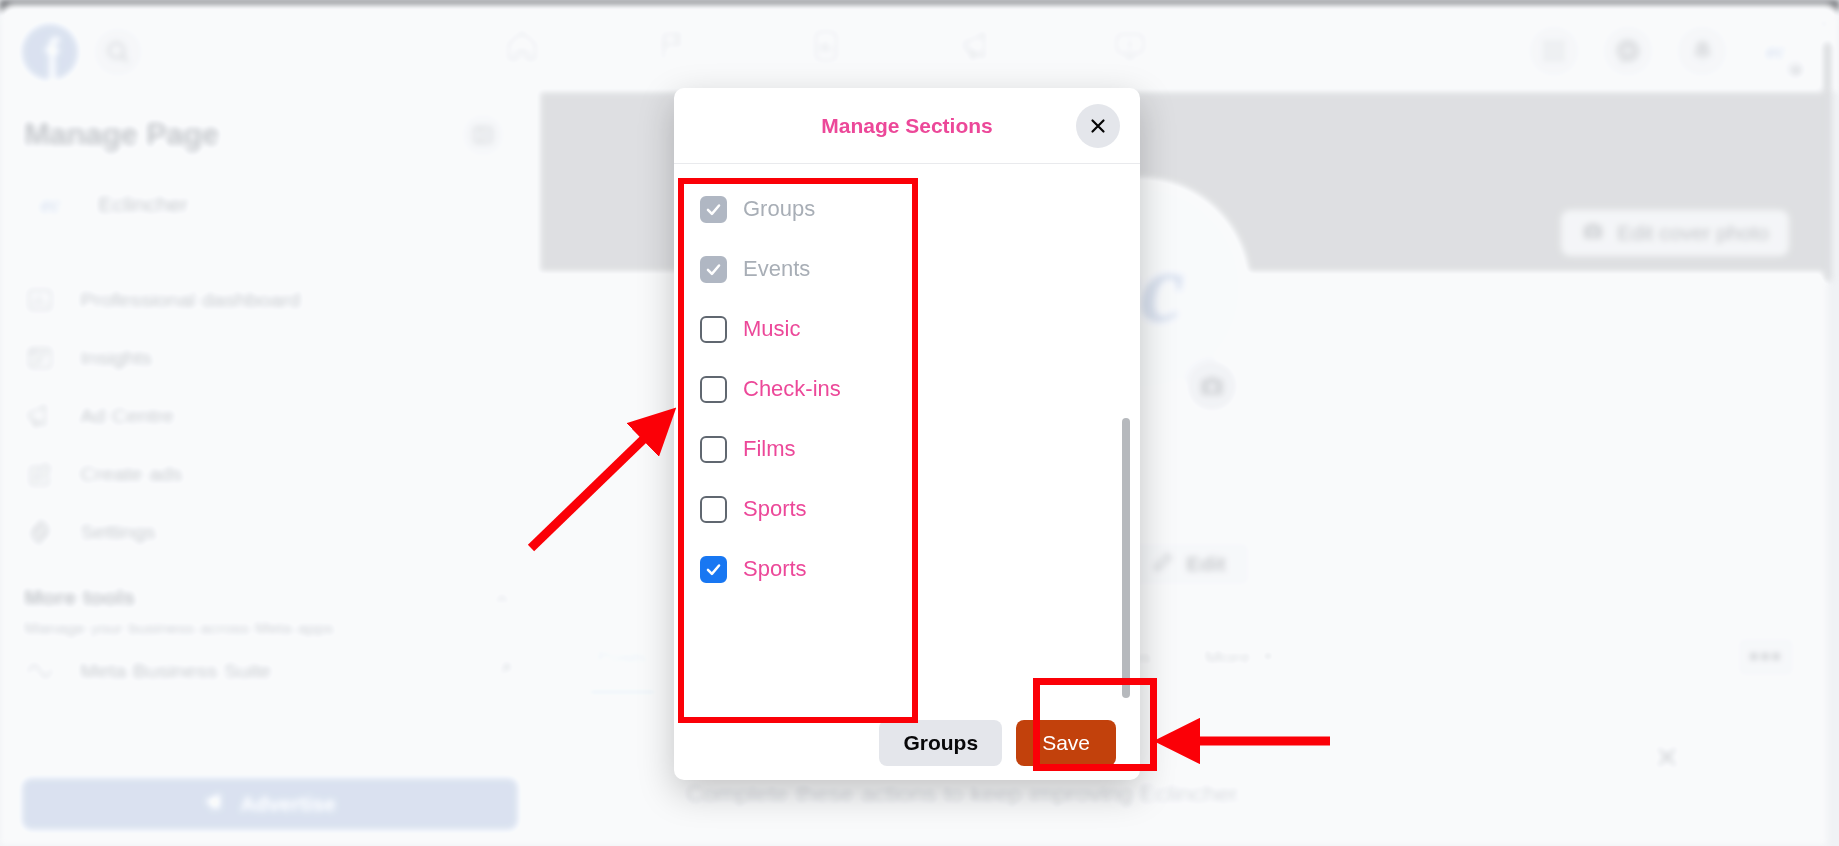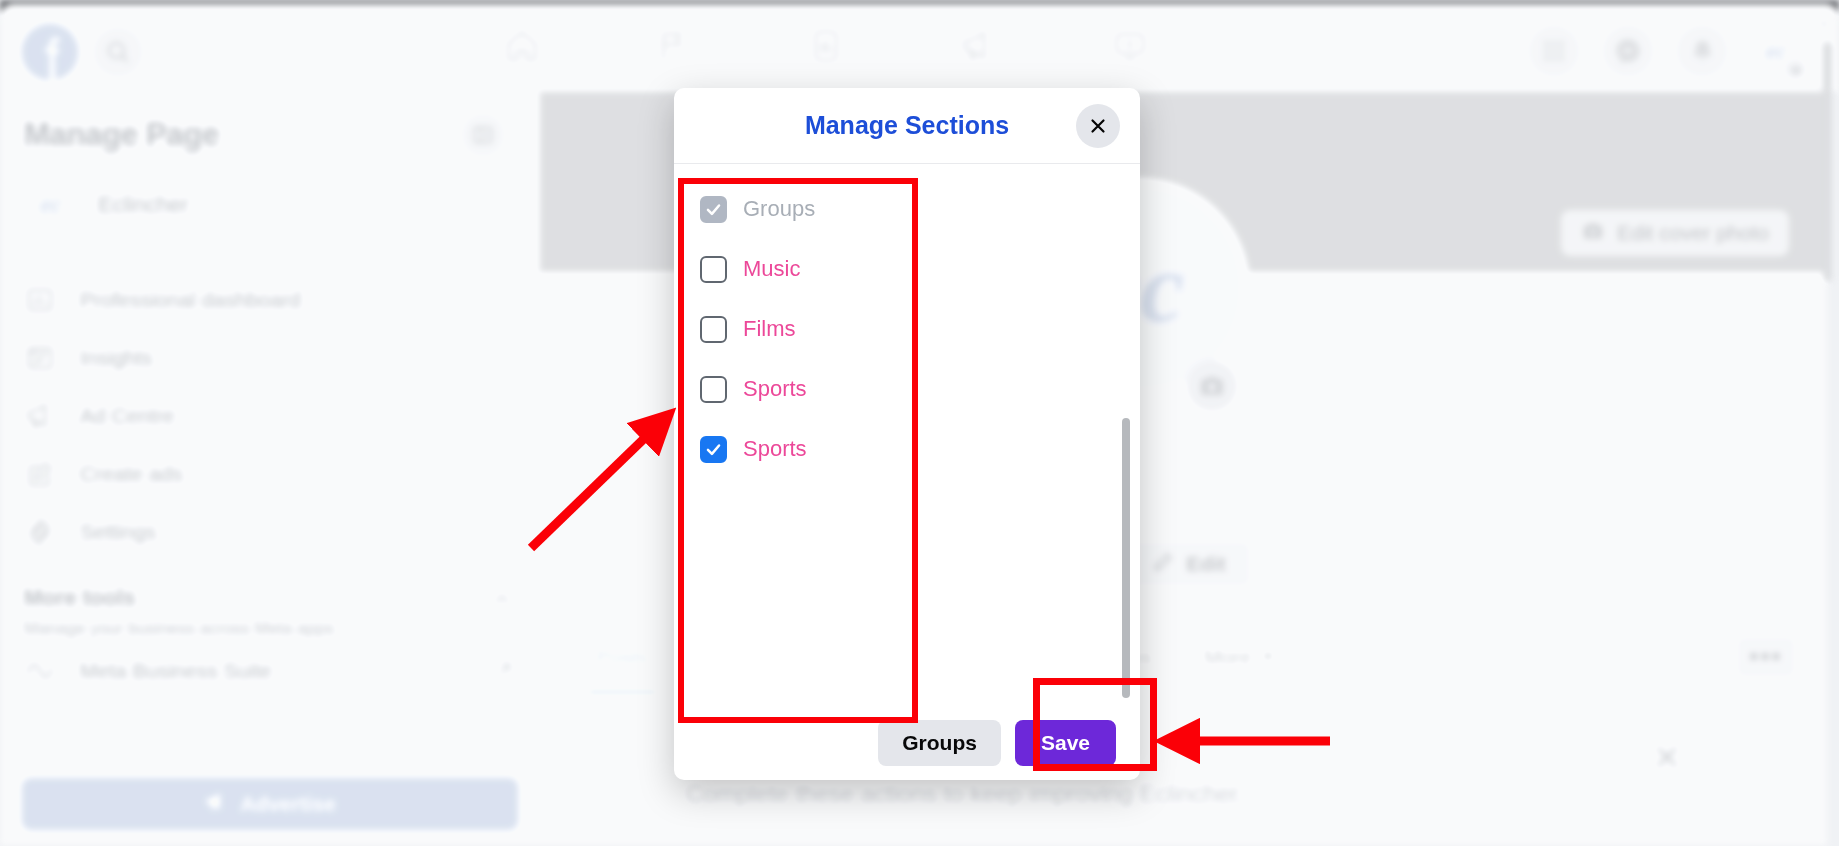--- a/index.html
+++ b/index.html
@@ -241,21 +241,21 @@
     background: #ffffff;
     border-radius: 10px;
     box-shadow: 0 12px 36px rgba(0,0,0,0.22);
     overflow: hidden;
   }
   .modal-header {
     position: relative; height: 76px;
     display: flex; align-items: center; justify-content: center;
     border-bottom: 1px solid #e9eaed;
   }
-  .modal-title { font-size: 25px; font-weight: bold; color: #1d4ed8; }
+  .modal-title { font-size: 21px; font-weight: bold; color: #ec4899; }
   .modal-close {
     position: absolute; right: 20px; top: 16px;
     width: 44px; height: 44px; border-radius: 50%;
     background: #e4e6eb;
     display: flex; align-items: center; justify-content: center;
   }
   .modal-body {
     position: absolute; top: 77px; left: 0;
     width: 384px; height: 540px;
     padding: 14px 0 0 26px;
@@ -294,23 +294,23 @@
     gap: 14px; padding-right: 24px;
   }
   .btn-cancel {
     height: 46px; padding: 0 24px;
     background: #e4e6eb; border-radius: 8px;
     display: flex; align-items: center;
     font-size: 21px; color: #080809; font-weight: bold;
   }
   .btn-save {
     height: 46px; padding: 0 26px;
-    background: #6d28d9; border-radius: 8px;
+    background: #c2410c; border-radius: 8px;
     display: flex; align-items: center;
-    font-size: 21px; color: #ffffff; font-weight: bold;
+    font-size: 21px; color: #ffffff; font-weight: normal;
   }
 
   
   .anno { position: absolute; pointer-events: none; }
   .anno-box-list {
     left: 678px; top: 178px;
     width: 240px; height: 545px;
     border: 6px solid #fb0007;
     background: transparent;
     z-index: 60;
@@ -643,26 +643,38 @@
 
       <div class="chk-row">
         <span class="chk disabled">
           <svg viewBox="0 0 24 24" fill="none" stroke="#ffffff" stroke-width="3.2" stroke-linecap="round" stroke-linejoin="round">
               <path d="M5 12.5 10 17.5 19 7"></path>
             </svg>
         </span>
         <span class="chk-label disabled">Groups</span>
       </div>
 
+      <div class="chk-row">
+        <span class="chk disabled">
+          <svg viewBox="0 0 24 24" fill="none" stroke="#ffffff" stroke-width="3.2" stroke-linecap="round" stroke-linejoin="round">
+              <path d="M5 12.5 10 17.5 19 7"></path>
+            </svg>
+        </span>
+        <span class="chk-label disabled">Events</span>
+      </div>
 
       <div class="chk-row">
         <span class="chk unchecked"></span>
         <span class="chk-label">Music</span>
       </div>
 
+      <div class="chk-row">
+        <span class="chk unchecked"></span>
+        <span class="chk-label">Check-ins</span>
+      </div>
 
       <div class="chk-row">
         <span class="chk unchecked"></span>
         <span class="chk-label">Films</span>
       </div>
 
       <div class="chk-row">
         <span class="chk unchecked"></span>
         <span class="chk-label">Sports</span>
       </div>

